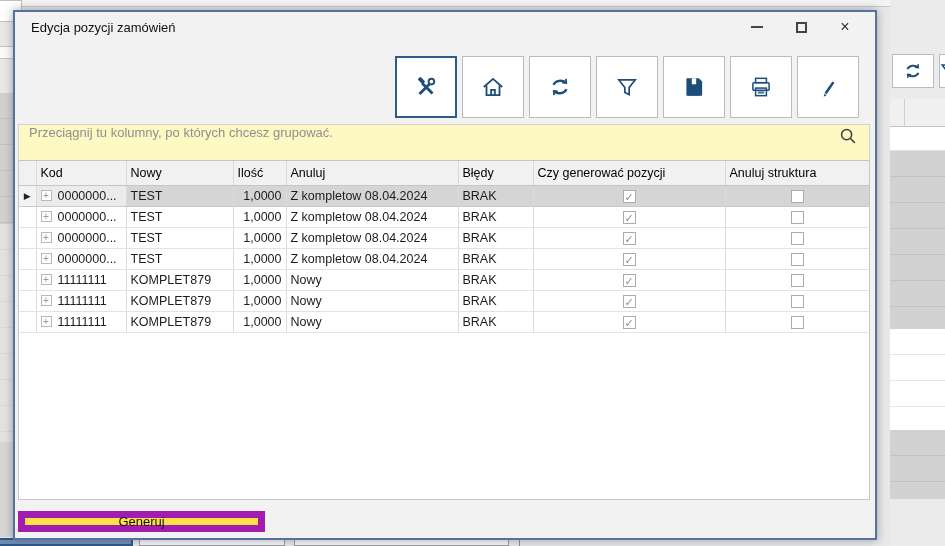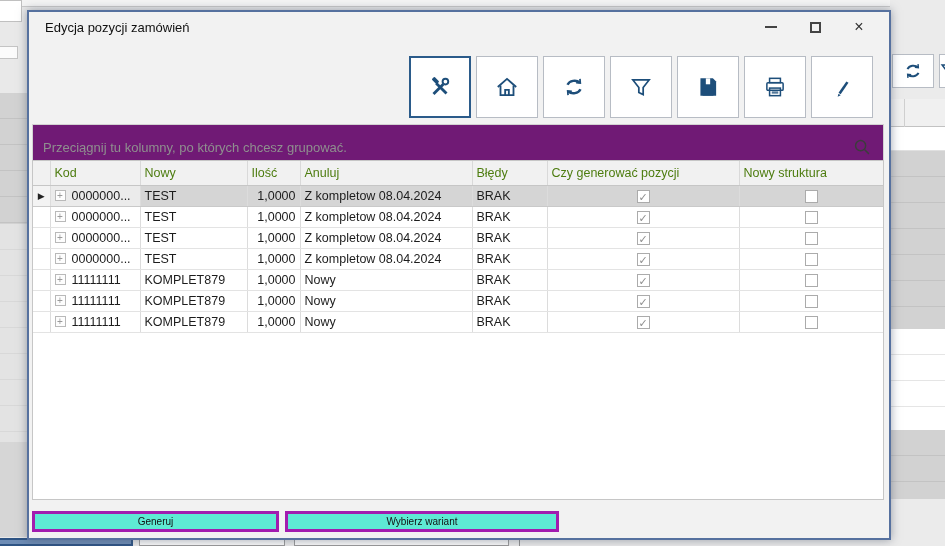--- a/index.html
+++ b/index.html
@@ -27,51 +27,51 @@
   .bg-right .hdr { position:absolute; left:0; top:99px; width:55px; height:28px; background:#f0f0f0; border-bottom:1px solid #c2c2c2; }
   .bg-right .vline { position:absolute; left:14px; top:99px; width:1px; height:400px; background:#cfcfcf; }
   .bg-row { position:absolute; left:0; width:55px; }
   .bg-bottom-line { left:519px; top:529px; width:1px; height:17px; background:#8f8f8f; }
   .bg-btn-blue { left:0; top:538px; width:133px; height:8px; background:#6d8cb5; border:2px solid #2e5484; border-left:none; }
   .bg-btn-w1 { left:139px; top:538px; width:146px; height:8px; background:#fafafa; border:1px solid #9a9a9a; }
   .bg-btn-w2 { left:294px; top:538px; width:215px; height:8px; background:#fafafa; border:1px solid #9a9a9a; }
 
   
   .dialog {
-    position:absolute; left:27px; top:10px; width:864px; height:530px;
+    position:absolute; left:13px; top:10px; width:864px; height:530px;
     background:#f2f2f2; border:2px solid #56719f;
     box-shadow:0 0 9px rgba(70,80,100,0.5);
   }
   .titlebar { position:absolute; left:0; top:0; width:100%; height:30px; display:flex; align-items:center; }
   .title { font-size:13px; color:#111; padding-left:16px; }
   .win-controls { position:absolute; right:8px; top:0; height:30px; display:flex; }
   .win-btn { width:44px; height:30px; display:flex; align-items:center; justify-content:center; cursor:default; }
   .glyph-min { width:12px; height:2px; background:#444; }
   .glyph-max { width:11px; height:11px; border:2px solid #444; }
   .glyph-close { font-size:16px; color:#333; line-height:1; }
 
   .toolbar { position:absolute; top:44px; right:16px; display:flex; gap:5px; }
   .tool-btn { width:62px; height:62px; background:#fff; border:1px solid #b7bcc4;
       display:flex; align-items:center; justify-content:center; }
   .tool-btn.selected { border:2px solid #2b5b8a; }
 
   .group-bar { position:absolute; left:3px; top:112px; width:852px; height:46px;
-      background:#701a75; border:1px solid #d2d2d2; display:flex; align-items:center; }
+      background:#fef9c3; border:1px solid #d2d2d2; display:flex; align-items:flex-start; }
   .group-bar .txt { color:#8f8f8f; font-size:13px; padding-left:10px; flex:1;
       white-space:nowrap; overflow:hidden; }
   .group-bar .mag { padding-right:10px; display:flex; align-items:center; }
 
   .grid-box { position:absolute; left:3px; top:148px; width:852px; height:340px;
       background:#fff; border:1px solid #c6c6c6; overflow:hidden; }
   table.grid { border-collapse:collapse; table-layout:fixed; width:850px; font-size:12.5px; }
   table.grid col.c-ind{width:17px;} col.c-kod{width:90px;} col.c-nazwa{width:107px;}
   col.c-ilosc{width:53px;} col.c-wariant{width:172px;} col.c-bledy{width:75px;}
   col.c-czy{width:192px;} col.c-pusta{width:144px;}
   table.grid th {
-      height:24px; background:#f1f1f1; color:#4d7c0f; font-weight:normal; text-align:left;
+      height:24px; background:#f1f1f1; color:#000000; font-weight:normal; text-align:left;
       padding:0 4px; border-right:1px solid #d9d9d9; border-bottom:1px solid #c6c6c6;
       white-space:nowrap; overflow:hidden;
   }
   table.grid th.ind { border-right:1px solid #d9d9d9; }
   table.grid td {
       height:21px; padding:0 4px; border-right:1px solid #dcdcdc; border-bottom:1px solid #e3e3e3;
       white-space:nowrap; overflow:hidden; background:#fff;
   }
   td.ind { background:#fafafa; text-align:center; padding:0; color:#222; font-size:9px; }
   td.num { text-align:right; }
@@ -79,22 +79,22 @@
   tr.selected td.kod { background:#ebebeb; }
   tr.selected td.ind { background:#f3f3f3; }
   .kod-wrap { display:flex; align-items:center; gap:6px; }
   .expand { width:11px; height:11px; border:1px solid #b9b9b9; background:#fdfdfd; color:#9a9a9a;
       font-size:10px; line-height:9px; text-align:center; flex:0 0 auto; }
   td.chk { text-align:center; }
   .cbx { display:inline-block; width:13px; height:13px; border:1px solid #ababab; background:#fff;
       color:#8d8d8d; font-size:11px; line-height:12px; text-align:center; vertical-align:middle; }
 
   .footer { position:absolute; left:3px; bottom:6px; width:858px; height:21px; }
-  .f-btn { position:absolute; top:0; height:21px; background:#5eead4; border:3px solid #a21caf;
-      font-size:10px; color:#111; display:flex; align-items:center; justify-content:center; }
+  .f-btn { position:absolute; top:0; height:21px; background:#fde047; border:7px solid #a21caf;
+      font-size:13px; color:#111; display:flex; align-items:center; justify-content:center; }
   .f-generate { left:0; width:247px; }
   .f-variant { left:253px; width:274px; }
   .f-cancel { left:564px; width:288px; }
 
   svg { display:block; }
 </style>
 </head>
 <body>
 
 <div class="bg-piece bg-top-band"></div>
@@ -242,21 +242,21 @@
       </colgroup>
       <tbody>
           <tr>
         <th class="ind"></th>
         <th>Kod</th>
         <th>Nowy</th>
         <th>Ilość</th>
         <th>Anuluj</th>
         <th>Błędy</th>
         <th>Czy generować pozycji</th>
-        <th>Nowy struktura</th>
+        <th>Anuluj struktura</th>
       </tr>
 
       <tr class="selected">
         <td class="ind">▶</td>
         <td class="kod">
               <span class="kod-wrap">
                 <span class="expand">+</span>
                 <span>0000000...</span>
               </span>
             </td>
@@ -362,16 +362,15 @@
         <td>BRAK</td>
         <td class="chk"><span class="cbx">✓</span></td>
         <td class="chk"><span class="cbx"></span></td>
       </tr>
     </tbody>
       </table>
   </div>
 
   <div class="footer">
     <div class="f-btn f-generate">Generuj</div>
-    <div class="f-btn f-variant">Wybierz wariant</div>
   </div>
 
 </div>
 
 </body></html>

